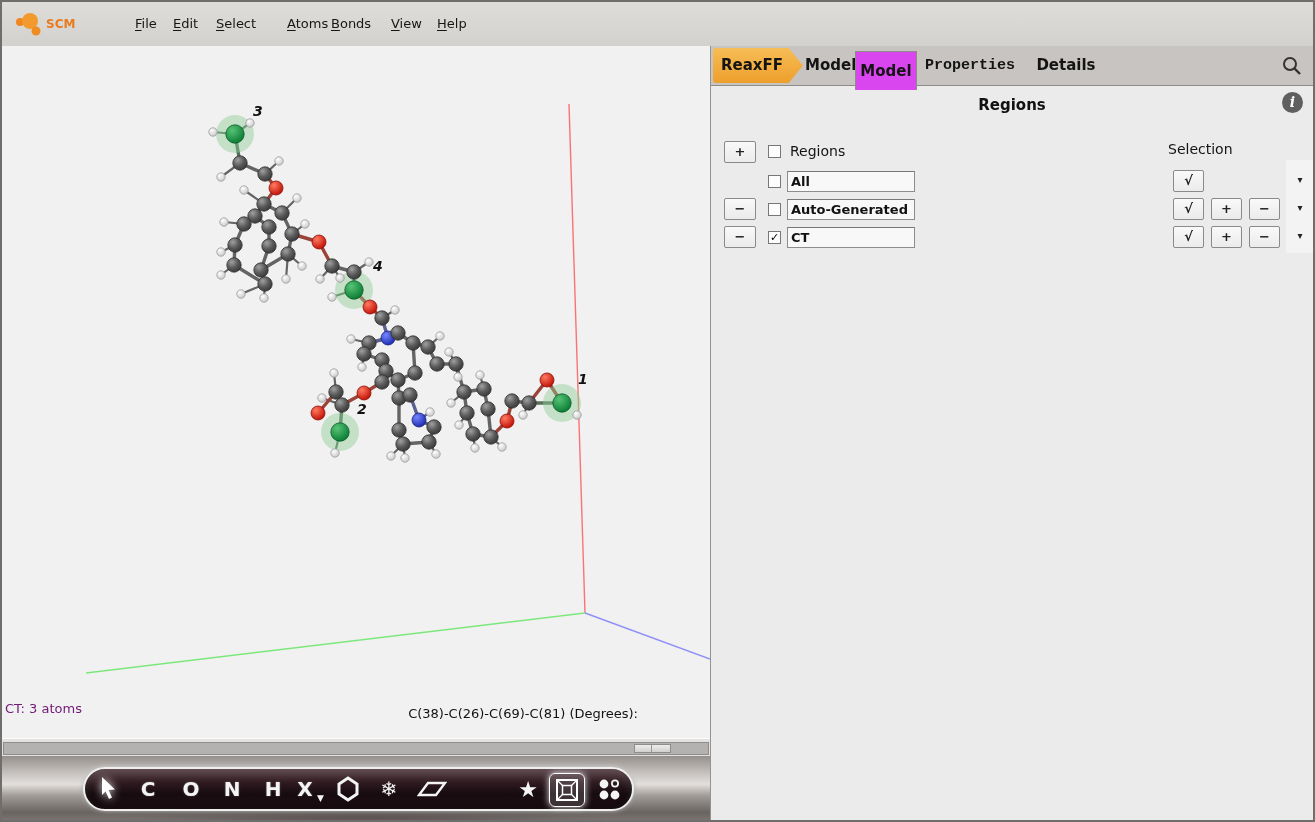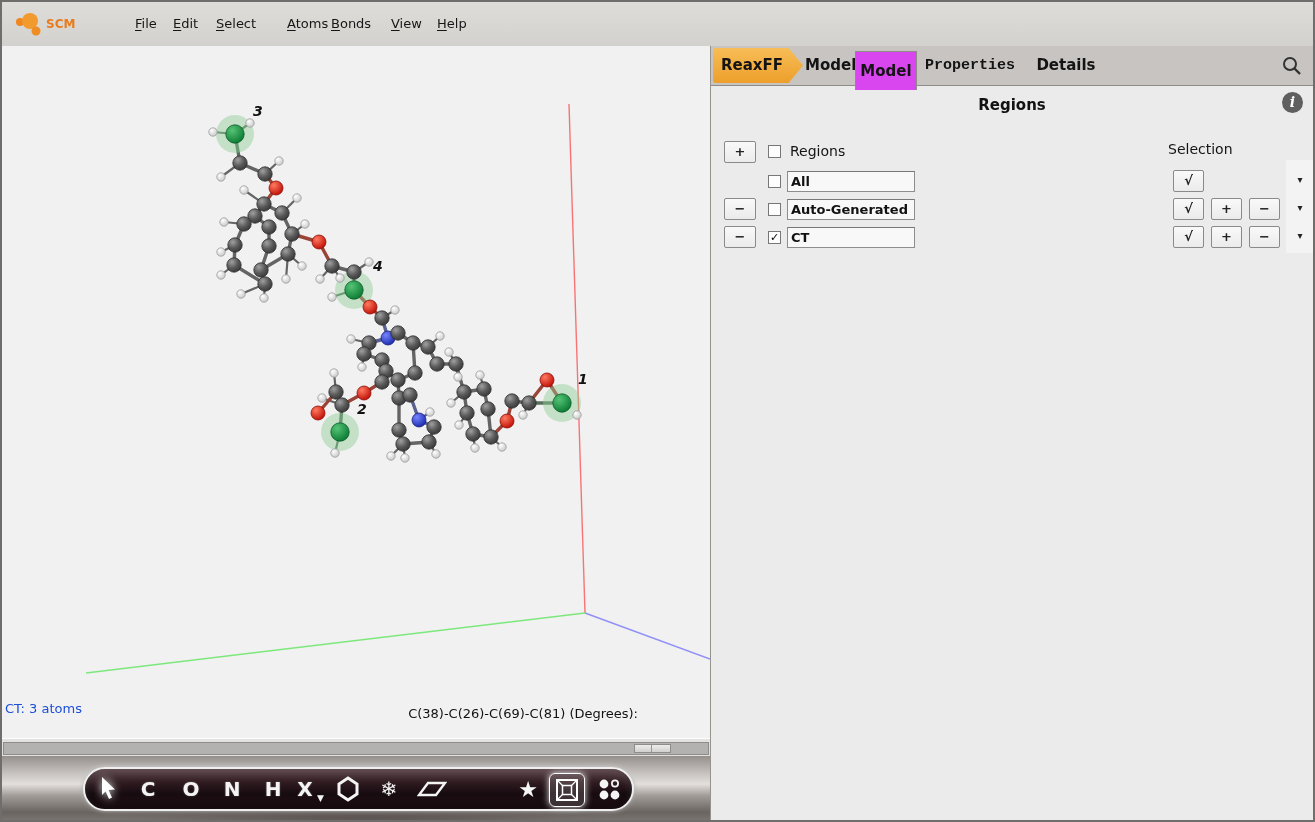--- a/index.html
+++ b/index.html
@@ -7,21 +7,21 @@
   #window{position:absolute;inset:0;border:2px solid #6f6e6c;background:#ebebeb;box-sizing:border-box;overflow:hidden;}
   
   #menubar{position:absolute;left:0;top:0;width:100%;height:44px;background:linear-gradient(180deg,#dfddda,#d3d1ce);border-bottom:1px solid #b3b0ac;}
   #logo{position:absolute;left:12px;top:8px;height:28px;display:flex;align-items:center;}
   #logo .scm-text{color:#e87b1e;font-weight:bold;font-size:12px;letter-spacing:0;margin-left:2px;}
   .menu-item{position:absolute;top:0;height:44px;line-height:44px;font-size:13px;color:#161616;cursor:default;margin-left:41px;}
   .menu-item u{text-underline-offset:2px;}
   
   #viewer{position:absolute;left:0;top:44px;width:708px;height:692px;background:#f1f1f1;}
   #molsvg{position:absolute;left:0;top:0;}
-  #status-left{position:absolute;left:3px;top:655px;font-size:13px;color:#1d4ed8;}
+  #status-left{position:absolute;left:3px;top:655px;font-size:13px;color:#701a75;}
   #dihedral-label{position:absolute;right:72px;top:660px;font-size:13px;color:#111;text-align:center;}
   #dihedral-input{position:absolute;right:4px;top:656px;width:58px;height:20px;border:1px solid #8a8a8a;background:#a3a3a3;font-family:"DejaVu Sans",sans-serif;font-size:13px;padding:0 17px;box-sizing:border-box;margin-top:40px;}
   
   #hscroll{position:absolute;left:0;top:736px;width:708px;height:18px;background:#e4e2e0;border-top:1px solid #fdfdfd;}
   #hscroll .track{position:absolute;left:1px;right:1px;top:3px;height:13px;background:#b4b2b0;border:1px solid #8f8d8b;box-sizing:border-box;}
   #hscroll .thumb{position:absolute;left:630px;top:1px;width:37px;height:9px;background:linear-gradient(180deg,#ececea,#d2d0ce);border:1px solid #8f8d8b;box-sizing:border-box;}
   #hscroll .thumb i{position:absolute;left:46%;top:0;bottom:0;border-left:1px solid #9a9896;}
   
   #dock{position:absolute;left:0;top:754px;width:708px;height:64px;
     background:linear-gradient(180deg,#96908c 0%,#c8c4c1 28%,#e2dfdc 44%,#a29c98 62%,#6a6460 88%,#7a7470 100%);}

